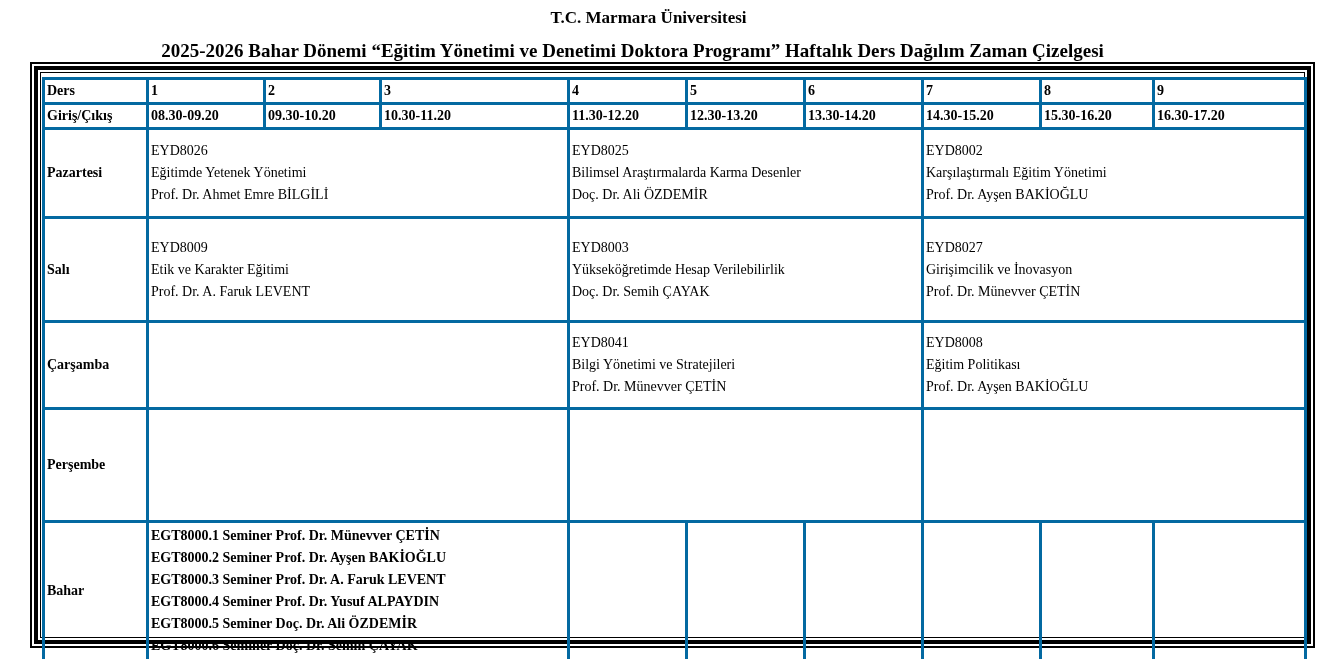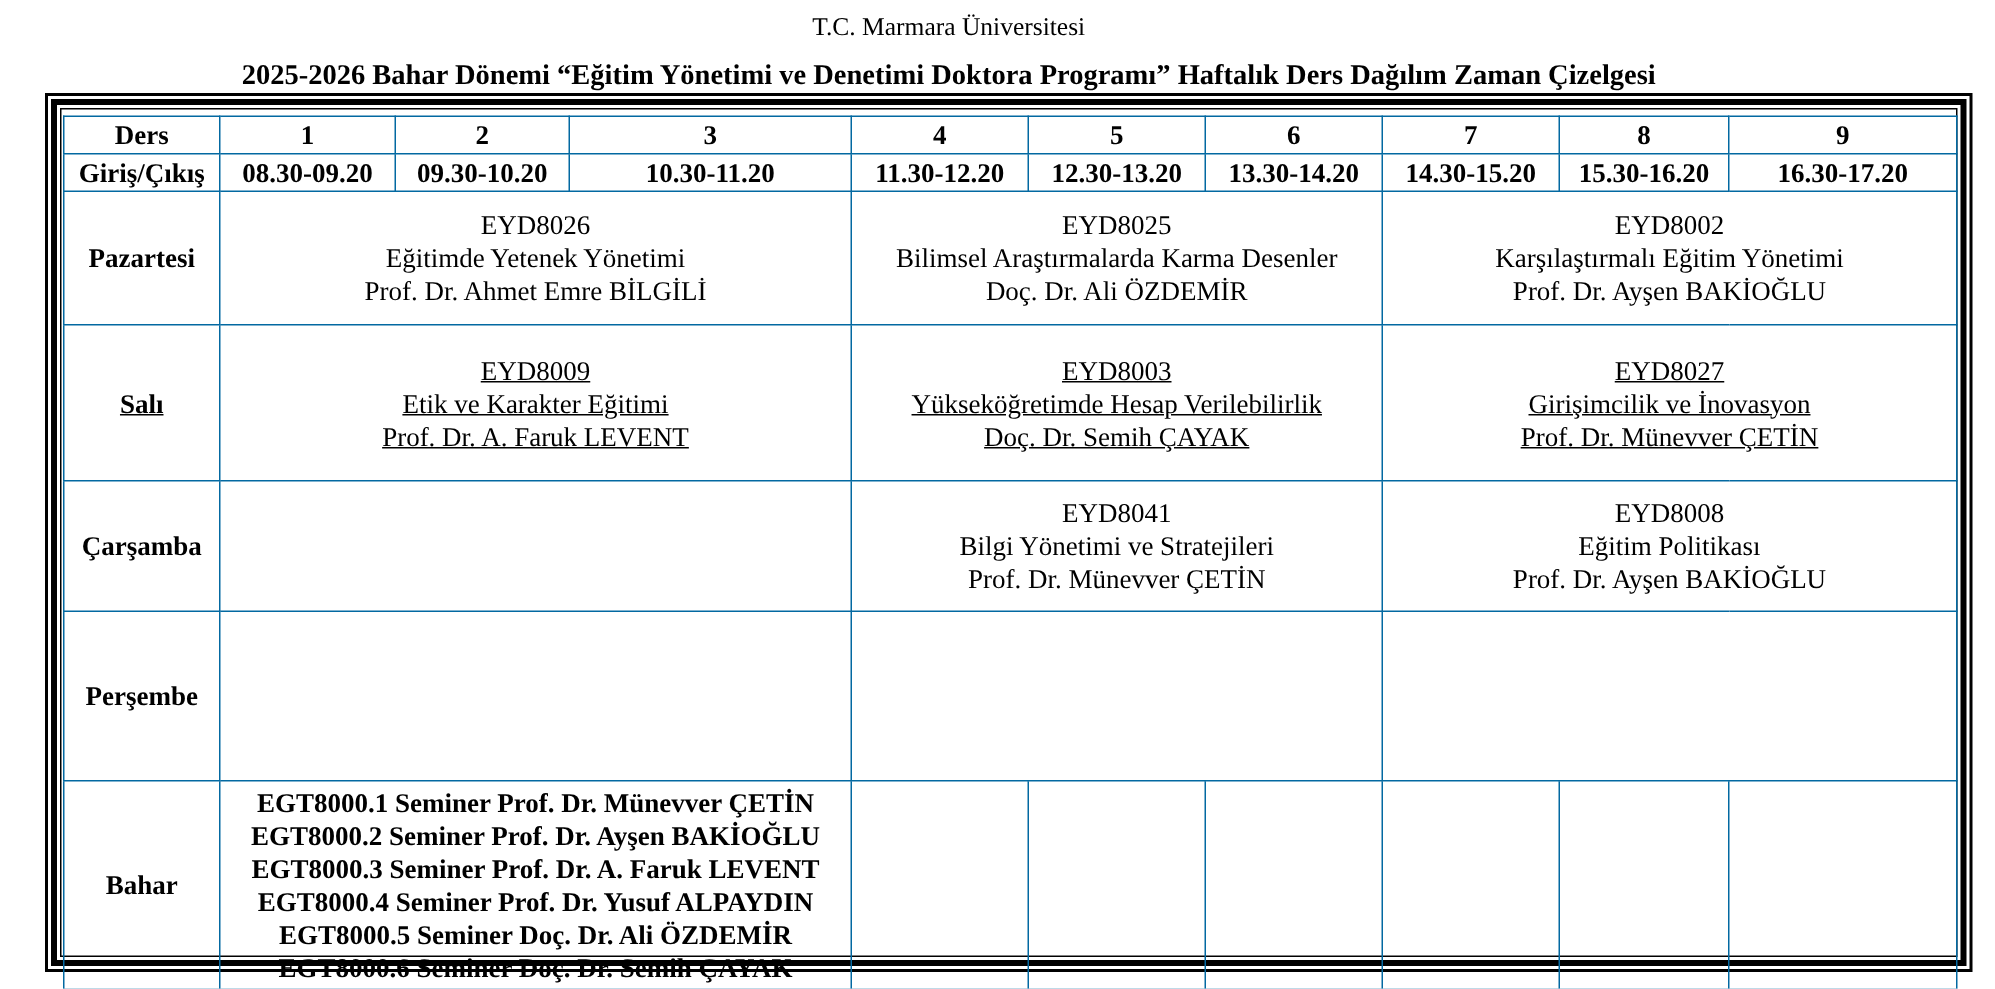--- a/index.html
+++ b/index.html
@@ -1,21 +1,21 @@
 <!DOCTYPE html>
 <html><head>
 <meta charset="utf-8">
 <style>
   * { box-sizing: border-box; margin: 0; padding: 0; }
   html, body { width: 1330px; height: 659px; background: #ffffff; overflow: hidden; }
   body { position: relative; font-family: "Liberation Serif", "DejaVu Serif", serif; color: #000; }
 
   .title {
-    position: absolute; left: 0; width: 1265px; top: 8px;
-    text-align: center; font-weight: normal; font-size: 17px; line-height: 20px;
+    position: absolute; left: 16px; width: 1265px; top: 8px;
+    text-align: center; font-weight: bold; font-size: 17px; line-height: 20px;
   }
   .subtitle {
     position: absolute; left: 0; width: 1265px; top: 41px;
     text-align: center; font-weight: bold; font-size: 19px; line-height: 20px;
   }
 
   
   .frame-outer {
     position: absolute; left: 30px; top: 62px; width: 1285px; height: 586px;
     border: 2px solid #000;
@@ -27,30 +27,30 @@
   .frame-inner {
     position: absolute; left: 40px; top: 72px; width: 1265px; height: 566px;
     border: 1px solid #000;
   }
 
   table.schedule {
     position: absolute; left: 42px; top: 77px;
     width: 1262px; border-collapse: collapse; table-layout: fixed;
   }
   table.schedule td {
-    border: 1px solid #0369a1; font-size: 18px; line-height: 22px;
-    vertical-align: middle; text-align: center; padding: 0 2px;
+    border: 3px solid #0369a1; font-size: 14px; line-height: 22px;
+    vertical-align: middle; padding: 0 2px;
   }
   td.hdr { font-weight: bold; height: 25px; line-height: 22px; }
   td.rowlabel { text-align: left; font-weight: bold; padding-left: 4px; }
   .course { display: block; }
   td.seminer { text-align: left; padding-left: 5px; line-height: 23px; vertical-align: bottom; font-weight: bold; }
   .sem-line { display: block; white-space: nowrap; }
   tr.r-pzt td { height: 89px; }
-  tr.r-sal td { height: 104px; text-decoration: underline; }
+  tr.r-sal td { height: 104px; }
   tr.r-car td { height: 87px; }
   tr.r-per td { height: 113px; }
   tr.r-cum td { height: 139px; }
 </style>
 </head>
 <body>
 
 <div class="title">T.C. Marmara Üniversitesi</div>
 <div class="subtitle">2025-2026 Bahar Dönemi “Eğitim Yönetimi ve Denetimi Doktora Programı” Haftalık Ders Dağılım Zaman Çizelgesi</div>
 

